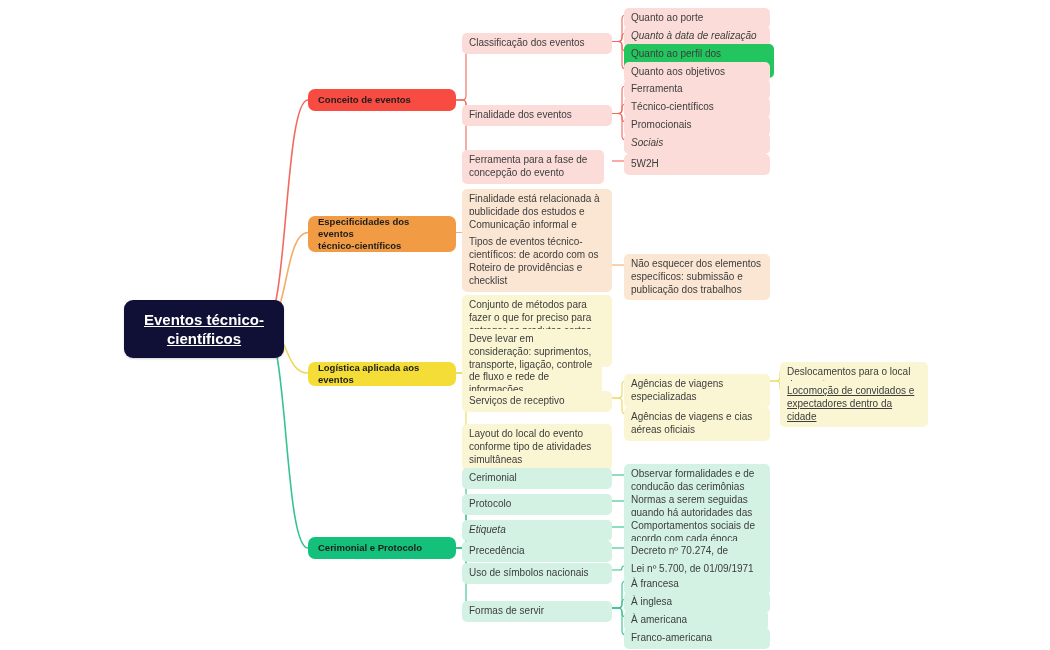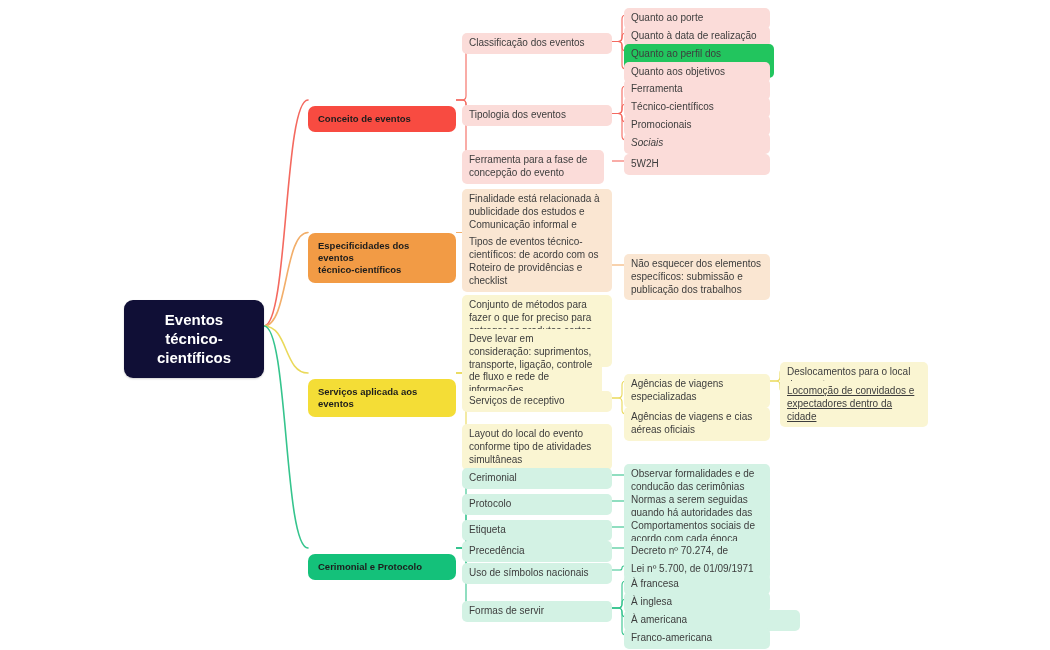--- a/index.html
+++ b/index.html
@@ -38,22 +38,21 @@
     justify-content: center;
     text-align: center;
     padding: 10px 12px;
     box-shadow: 0 1px 2px rgba(0,0,0,0.18);
   }
   .lvl2 {
     color: #1d1d1d;
     font-weight: bold;
     font-size: 9.5px;
     border-radius: 7px;
-    padding: 7px 10px;
-    margin-top: 17px;
+    padding: 0 10px;
   }
   .lvl3, .lvl4 {
     color: #3d3d3d;
     font-weight: normal;
     font-size: 10px;
     border-radius: 5px;
     padding: 4px 7px;
   }
 </style>
 </head>
@@ -100,61 +99,61 @@
       <path d="M 612 548 L 624 548" fill="none" stroke="#35c48d" stroke-width="1.1"></path>
       <path d="M 456 548 L 462 548 Q 466 548 466 552 L 466 566 Q 466 570 470 570 L 462 570" fill="none" stroke="#35c48d" stroke-width="1.1"></path>
       <path d="M 612 570 L 620 570 Q 622 570 622 568 L 622 568 Q 622 566 624 566 L 624 566" fill="none" stroke="#35c48d" stroke-width="1.1"></path>
       <path d="M 456 548 L 462 548 Q 466 548 466 552 L 466 604 Q 466 608 470 608 L 462 608" fill="none" stroke="#35c48d" stroke-width="1.1"></path>
       <path d="M 612 608 L 618 608 Q 622 608 622 604 L 622 585 Q 622 581 626 581 L 624 581" fill="none" stroke="#35c48d" stroke-width="1.1"></path>
       <path d="M 612 608 L 618 608 Q 622 608 622 604 L 622 603 Q 622 599 626 599 L 624 599" fill="none" stroke="#35c48d" stroke-width="1.1"></path>
       <path d="M 612 608 L 618 608 Q 622 608 622 612 L 622 613 Q 622 617 626 617 L 624 617" fill="none" stroke="#35c48d" stroke-width="1.1"></path>
       <path d="M 612 608 L 618 608 Q 622 608 622 612 L 622 631 Q 622 635 626 635 L 624 635" fill="none" stroke="#35c48d" stroke-width="1.1"></path>
     </svg>
   <div id="nodes">
-      <div class="node root" style="left: 124px; top: 300px; width: 140px; min-height: 52px; background: rgb(16, 15, 54);">Eventos técnico-
+      <div class="node root" style="left: 124px; top: 300px; width: 160px; min-height: 52px; background: rgb(16, 15, 54); text-decoration: underline;">Eventos técnico-
 científicos</div>
       <div class="node lvl2" style="left: 308px; top: 89px; width: 148px; min-height: 22px; background: rgb(248, 75, 65);">Conceito de eventos</div>
       <div class="node lvl3" style="left: 462px; top: 33px; width: 150px; min-height: 17px; background: rgb(251, 220, 217);">Classificação dos eventos</div>
       <div class="node lvl4" style="left: 624px; top: 8px; width: 146px; min-height: 14px; background: rgb(251, 220, 217);">Quanto ao porte</div>
-      <div class="node lvl4" style="left: 624px; top: 26px; width: 146px; min-height: 14px; background: rgb(251, 220, 217);">Quanto à data de realização</div>
+      <div class="node lvl4" style="left: 624px; top: 26px; width: 146px; min-height: 14px; background: rgb(251, 220, 217); font-style: italic;">Quanto à data de realização</div>
       <div class="node lvl4" style="left: 624px; top: 44px; width: 150px; min-height: 14px; background: #22c55e;">Quanto ao perfil dos participantes</div>
       <div class="node lvl4" style="left: 624px; top: 62px; width: 146px; min-height: 14px; background: rgb(251, 220, 217);">Quanto aos objetivos</div>
-      <div class="node lvl3" style="left: 462px; top: 105px; width: 150px; min-height: 17px; background: rgb(251, 220, 217);">Tipologia dos eventos</div>
+      <div class="node lvl3" style="left: 462px; top: 105px; width: 150px; min-height: 17px; background: rgb(251, 220, 217);">Finalidade dos eventos</div>
       <div class="node lvl4" style="left: 624px; top: 79px; width: 146px; min-height: 14px; background: rgb(251, 220, 217);">Ferramenta</div>
       <div class="node lvl4" style="left: 624px; top: 97px; width: 146px; min-height: 14px; background: rgb(251, 220, 217);">Técnico-científicos</div>
       <div class="node lvl4" style="left: 624px; top: 115px; width: 146px; min-height: 14px; background: rgb(251, 220, 217);">Promocionais</div>
       <div class="node lvl4" style="left: 624px; top: 133px; width: 146px; min-height: 14px; background: rgb(251, 220, 217); font-style: italic;">Sociais</div>
       <div class="node lvl3" style="left: 462px; top: 150px; width: 142px; min-height: 22px; background: rgb(251, 220, 217);">Ferramenta para a fase de concepção do evento</div>
       <div class="node lvl4" style="left: 624px; top: 154px; width: 146px; min-height: 14px; background: rgb(251, 220, 217);">5W2H</div>
       <div class="node lvl2" style="left: 308px; top: 216px; width: 148px; min-height: 33px; background: rgb(242, 155, 69);">Especificidades dos eventos
 técnico-científicos</div>
       <div class="node lvl3" style="left: 462px; top: 189px; width: 150px; min-height: 22px; background: rgb(250, 230, 210);">Finalidade está relacionada à publicidade dos estudos e pesquisas</div>
       <div class="node lvl3" style="left: 462px; top: 215px; width: 150px; min-height: 14px; background: rgb(250, 230, 210);">Comunicação informal e formal</div>
       <div class="node lvl3" style="left: 462px; top: 232px; width: 150px; min-height: 22px; background: rgb(250, 230, 210);">Tipos de eventos técnico-científicos: de acordo com os objetivos e tempo de duração</div>
       <div class="node lvl3" style="left: 462px; top: 258px; width: 150px; min-height: 14px; background: rgb(250, 230, 210);">Roteiro de providências e checklist</div>
       <div class="node lvl4" style="left: 624px; top: 254px; width: 146px; min-height: 22px; background: rgb(250, 230, 210);">Não esquecer dos elementos específicos: submissão e publicação dos trabalhos</div>
-      <div class="node lvl2" style="left: 308px; top: 362px; width: 148px; min-height: 22px; background: rgb(244, 221, 54);">Serviços aplicada aos eventos</div>
+      <div class="node lvl2" style="left: 308px; top: 362px; width: 148px; min-height: 22px; background: rgb(244, 221, 54);">Logística aplicada aos eventos</div>
       <div class="node lvl3" style="left: 462px; top: 295px; width: 150px; min-height: 30px; background: rgb(250, 245, 210);">Conjunto de métodos para fazer o que for preciso para entregar os produtos certos, no local adequado, no tempo combinado.</div>
       <div class="node lvl3" style="left: 462px; top: 329px; width: 140px; min-height: 30px; background: rgb(250, 245, 210);">Deve levar em consideração: suprimentos, transporte, ligação, controle de fluxo e rede de informações.</div>
       <div class="node lvl3" style="left: 462px; top: 391px; width: 150px; min-height: 14px; background: rgb(250, 245, 210);">Serviços de receptivo</div>
       <div class="node lvl4" style="left: 624px; top: 374px; width: 146px; min-height: 14px; background: rgb(250, 245, 210);">Agências de viagens especializadas</div>
       <div class="node lvl4" style="left: 780px; top: 362px; width: 148px; min-height: 14px; background: rgb(250, 245, 210);">Deslocamentos para o local do evento</div>
       <div class="node lvl4" style="left: 780px; top: 381px; width: 148px; min-height: 22px; background: rgb(250, 245, 210); text-decoration: underline;">Locomoção de convidados e expectadores dentro da cidade</div>
       <div class="node lvl4" style="left: 624px; top: 407px; width: 146px; min-height: 14px; background: rgb(250, 245, 210);">Agências de viagens e cias aéreas oficiais</div>
       <div class="node lvl3" style="left: 462px; top: 424px; width: 150px; min-height: 22px; background: rgb(250, 245, 210);">Layout do local do evento conforme tipo de atividades simultâneas</div>
       <div class="node lvl2" style="left: 308px; top: 537px; width: 148px; min-height: 22px; background: rgb(20, 193, 122);">Cerimonial e Protocolo</div>
       <div class="node lvl3" style="left: 462px; top: 468px; width: 150px; min-height: 14px; background: rgb(211, 242, 228);">Cerimonial</div>
       <div class="node lvl4" style="left: 624px; top: 464px; width: 146px; min-height: 22px; background: rgb(211, 242, 228);">Observar formalidades e de condução das cerimônias</div>
       <div class="node lvl3" style="left: 462px; top: 494px; width: 150px; min-height: 14px; background: rgb(211, 242, 228);">Protocolo</div>
       <div class="node lvl4" style="left: 624px; top: 490px; width: 146px; min-height: 22px; background: rgb(211, 242, 228);">Normas a serem seguidas quando há autoridades das três esferas governamentais</div>
-      <div class="node lvl3" style="left: 462px; top: 520px; width: 150px; min-height: 14px; background: rgb(211, 242, 228);">Etiqueta</div>
+      <div class="node lvl3" style="left: 462px; top: 520px; width: 150px; min-height: 14px; background: rgb(211, 242, 228); font-style: italic;">Etiqueta</div>
       <div class="node lvl4" style="left: 624px; top: 516px; width: 146px; min-height: 22px; background: rgb(211, 242, 228);">Comportamentos sociais de acordo com cada época</div>
       <div class="node lvl3" style="left: 462px; top: 541px; width: 150px; min-height: 14px; background: rgb(211, 242, 228);">Precedência</div>
       <div class="node lvl4" style="left: 624px; top: 541px; width: 146px; min-height: 14px; background: rgb(211, 242, 228);">Decreto nº 70.274, de 09/03/1972</div>
       <div class="node lvl3" style="left: 462px; top: 563px; width: 150px; min-height: 14px; background: rgb(211, 242, 228);">Uso de símbolos nacionais</div>
       <div class="node lvl4" style="left: 624px; top: 559px; width: 146px; min-height: 14px; background: rgb(211, 242, 228);">Lei nº 5.700, de 01/09/1971</div>
       <div class="node lvl3" style="left: 462px; top: 601px; width: 150px; min-height: 14px; background: rgb(211, 242, 228);">Formas de servir</div>
       <div class="node lvl4" style="left: 624px; top: 574px; width: 146px; min-height: 14px; background: rgb(211, 242, 228);">À francesa</div>
       <div class="node lvl4" style="left: 624px; top: 592px; width: 146px; min-height: 14px; background: rgb(211, 242, 228);">À inglesa</div>
-      <div class="node lvl4" style="left: 624px; top: 610px; width: 176px; min-height: 14px; background: rgb(211, 242, 228);">À americana</div>
+      <div class="node lvl4" style="left: 624px; top: 610px; width: 144px; min-height: 14px; background: rgb(211, 242, 228);">À americana</div>
       <div class="node lvl4" style="left: 624px; top: 628px; width: 146px; min-height: 14px; background: rgb(211, 242, 228);">Franco-americana</div>
     </div>
 </div>
 
 </body></html>

